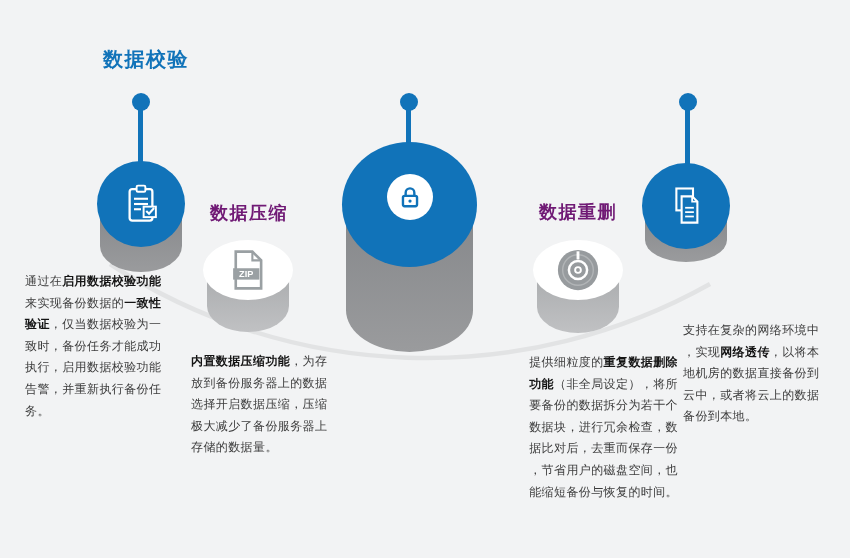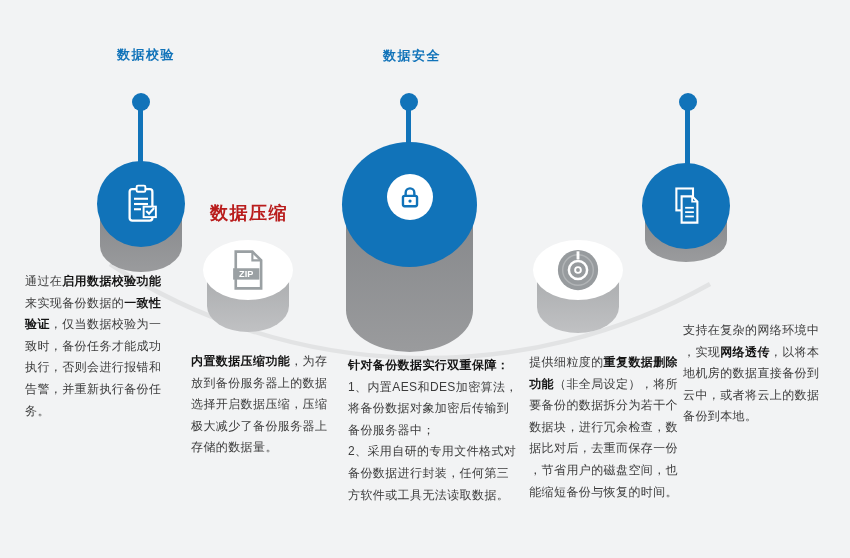--- a/index.html
+++ b/index.html
@@ -1,22 +1,22 @@
 <!DOCTYPE html>
 <html><head>
 <meta charset="utf-8">
 <style>
   html,body{margin:0;padding:0;}
   body{font-family:"Liberation Sans","DejaVu Sans",sans-serif;}
   .stage{position:relative;width:850px;height:558px;background:#f2f3f4;overflow:hidden;}
   .abs{position:absolute;}
   
-  .hdr{font-weight:700;font-size:13px;letter-spacing:1.5px;text-align:center;width:140px;}
+  .hdr{font-weight:700;font-size:20px;letter-spacing:1.5px;text-align:center;width:140px;}
   .hdr.blue{color:#1173b9;}
-  .hdr.dark{color:#b91c1c;font-size:18px;font-family:Liberation Mono, monospace;}
+  .hdr.dark{color:#701a75;font-size:18px;font-family:Liberation Mono, monospace;}
   
   .dot{width:18px;height:18px;border-radius:50%;background:#1173b9;}
   .stem{width:5px;background:#1173b9;}
   
   .cyl-body{border-bottom-left-radius:41px 26px;border-bottom-right-radius:41px 26px;}
   .cyl-body.dark{background:linear-gradient(#85878a,#9a9b9d);}
   .cyl-body.light{background:linear-gradient(#a9abad,#c0c1c3);}
   .cap-blue{background:#1173b9;border-radius:50%;display:flex;align-items:center;justify-content:center;}
   .cap-white{background:#ffffff;border-radius:50%;display:flex;align-items:center;justify-content:center;}
   .lock-circle{background:#ffffff;border-radius:50%;display:flex;align-items:center;justify-content:center;}
@@ -45,61 +45,54 @@
       <line x1="16" y1="26" x2="32" y2="26" stroke="#ffffff" stroke-width="2.4"></line>
       <line x1="16" y1="32" x2="24" y2="32" stroke="#ffffff" stroke-width="2.4"></line>
       <rect x="27" y="29" width="14" height="12" fill="#1173b9" stroke="#ffffff" stroke-width="2.2"></rect>
       <path d="M30 34 l3.2 3.2 5.8-6.6" fill="none" stroke="#ffffff" stroke-width="2.4"></path>
     </svg>
   </div>
   <div class="abs desc" style="left:25px;top:271px;width:150px;"><span>通过在</span><span class="b">启用数据校验功能</span><span>
 来实现备份数据的</span><span class="b">一致性
 验证</span><span>，仅当数据校验为一
 致时，备份任务才能成功
-执行，否则会进行报错和
+执行，启用数据校验功能
 告警，并重新执行备份任
 务。</span></div>
 
   <div class="abs hdr dark" style="left:179px;top:201px;">数据压缩</div>
   <div class="abs cyl-body light" style="left:207px;top:270px;width:82px;height:62px;"></div>
   <div class="abs desc" style="left:191px;top:351px;width:152px;"><span class="b">内置数据压缩功能</span><span>，为存
 放到备份服务器上的数据
 选择开启数据压缩，压缩
 极大减少了备份服务器上
 存储的数据量。</span></div>
   <div class="abs cap-white" style="left:203px;top:240px;width:90px;height:60px;">
     <svg width="36" height="42" viewBox="0 0 40 48">
       <path d="M6 3 H25 L35 13 V45 H6 Z" fill="none" stroke="#9aa0a3" stroke-width="3"></path>
       <path d="M25 3 V13 H35" fill="none" stroke="#9aa0a3" stroke-width="2.4"></path>
       <rect x="3" y="22" width="30" height="13" fill="#9aa0a3"></rect>
       <text x="18" y="32.5" font-size="10.5" font-weight="bold" fill="#ffffff" text-anchor="middle" font-family="Liberation Sans, sans-serif">ZIP</text>
     </svg>
   </div>
 
-  <div class="abs hdr blue" style="left:342px;top:47px;">数据安全</div>
   <div class="abs dot" style="left:400px;top:93px;"></div>
   <div class="abs stem" style="left:406px;top:109px;height:38px;"></div>
   <div class="abs cyl-body dark" style="left:346px;top:204px;width:127px;height:148px;border-bottom-left-radius:64px 42px;border-bottom-right-radius:64px 42px;"></div>
   <div class="abs cap-blue" style="left:342px;top:142px;width:135px;height:125px;">
     <div class="lock-circle" style="width:46px;height:46px;margin-top:-16px;">
       <svg width="26" height="26" viewBox="0 0 24 24">
         <path d="M8 11 V8 a4 4 0 0 1 8 0 V11" fill="none" stroke="#1173b9" stroke-width="2.2"></path>
         <rect x="5.5" y="11" width="13" height="9.5" rx="1.5" fill="none" stroke="#1173b9" stroke-width="2.2"></rect>
         <circle cx="12" cy="15.8" r="1.5" fill="#1173b9"></circle>
       </svg>
     </div>
   </div>
-  <div class="abs desc" style="left:348px;top:355px;width:178px;"><span class="b">针对备份数据实行双重保障：</span><span>
-1、内置AES和DES加密算法，
-将备份数据对象加密后传输到
-备份服务器中；
-2、采用自研的专用文件格式对
-备份数据进行封装，任何第三
-方软件或工具无法读取数据。</span></div>
 
+  <div class="abs hdr dark" style="left:508px;top:200px;">数据重删</div>
   <div class="abs cyl-body light" style="left:537px;top:270px;width:82px;height:63px;"></div>
   <div class="abs cap-white" style="left:533px;top:240px;width:90px;height:60px;">
     <svg width="46" height="46" viewBox="0 0 48 48">
       <circle cx="24" cy="24" r="21" fill="#979b9e"></circle>
       <circle cx="24" cy="24" r="16" fill="none" stroke="#ffffff" stroke-opacity="0.25" stroke-width="1.5"></circle>
       <circle cx="24" cy="24" r="9.5" fill="none" stroke="#ffffff" stroke-width="2.6"></circle>
       <circle cx="24" cy="24" r="3" fill="none" stroke="#ffffff" stroke-width="2"></circle>
       <line x1="24" y1="4.5" x2="24" y2="13" stroke="#ffffff" stroke-width="3"></line>
     </svg>
   </div>

